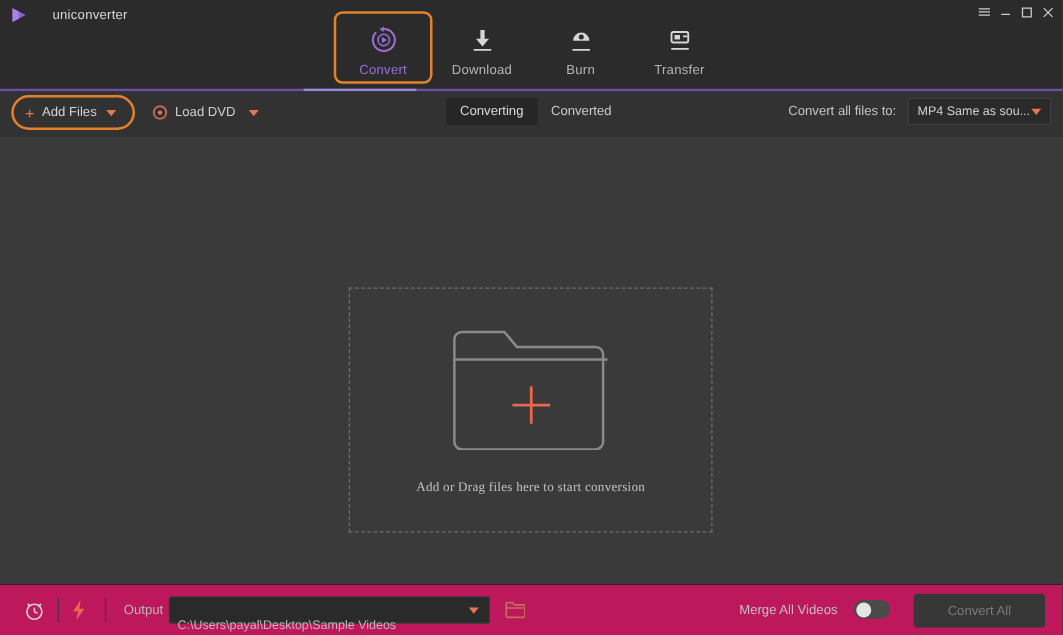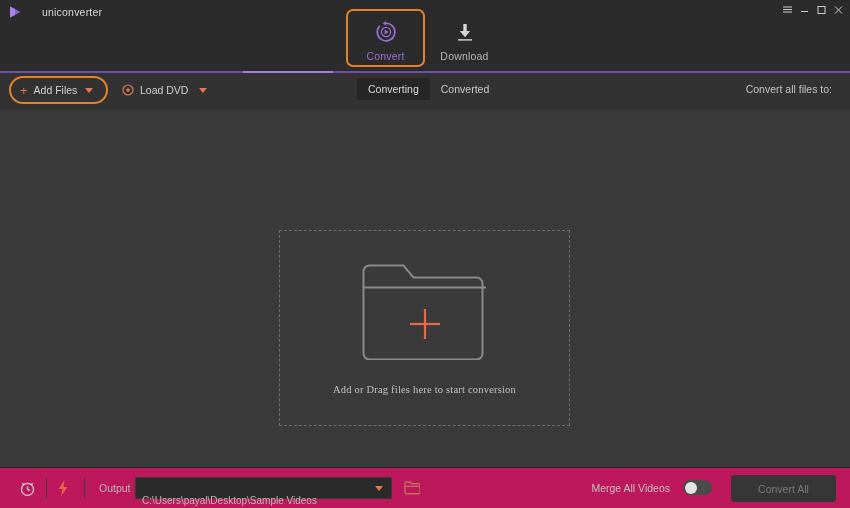--- a/index.html
+++ b/index.html
@@ -448,21 +448,42 @@
         <div class="navicon">
           <svg width="22" height="22" viewBox="0 0 22 22">
             <rect x="9.3" y="3" width="3.4" height="8" fill="#d6d6d6"></rect>
             <polygon points="5.8,10 16.2,10 11,16.2" fill="#d6d6d6"></polygon>
             <rect x="4" y="18.2" width="14" height="1.4" fill="#d6d6d6"></rect>
           </svg>
         </div>
         <div class="navlabel">Download</div>
       </div>
 
-
+      <div class="navtab">
+        <div class="navicon">
+          <svg width="22" height="22" viewBox="0 0 22 22">
+            <path d="M4.5 11.5 a6.5 6.5 0 0 1 13 0 z" fill="#d6d6d6"></path>
+            <circle cx="11" cy="8.6" r="2" fill="#2b2b2b"></circle>
+            <rect x="4" y="18.2" width="14" height="1.4" fill="#d6d6d6"></rect>
+          </svg>
+        </div>
+        <div class="navlabel">Burn</div>
+      </div>
+
+      <div class="navtab">
+        <div class="navicon">
+          <svg width="22" height="22" viewBox="0 0 22 22">
+            <rect x="4.2" y="4.6" width="13.4" height="8.4" rx="1.6" fill="none" stroke="#d6d6d6" stroke-width="1.5"></rect>
+            <rect x="6.6" y="7" width="4.4" height="3.6" fill="#d6d6d6"></rect>
+            <rect x="13.4" y="7.4" width="3.4" height="1.4" fill="#d6d6d6"></rect>
+            <rect x="4" y="17.4" width="14" height="1.4" fill="#d6d6d6"></rect>
+          </svg>
+        </div>
+        <div class="navlabel">Transfer</div>
+      </div>
 
 
     </div>
 
     <div class="topdivider"></div>
     <div class="topdivider-hi"></div>
   </div>
 
   <div class="actionbar">
 
@@ -483,20 +504,24 @@
       <span class="caret loaddvd-caret"></span>
     </div>
 
     <div class="segbar">
       <div class="segtab active">Converting</div>
       <div class="segtab">Converted</div>
     </div>
 
     <div class="convert-to">
       <span class="convert-to-label">Convert all files to:</span>
+      <div class="convert-to-select">
+        <span class="convert-to-value">MP4 Same as sou...</span>
+        <span class="caret"></span>
+      </div>
     </div>
 
   </div>
 
   <div class="main">
     <div class="dropzone">
       <span class="folder-icon">
         <svg width="128" height="97" viewBox="0 0 128 97">
           <path d="M2.5 8.5 a6 6 0 0 1 6 -6 h34 l10 12 h63 a6 6 0 0 1 6 6 v70 a6 6 0 0 1 -6 6 h-107 a6 6 0 0 1 -6 -6 z" fill="none" stroke="#8a8a8a" stroke-width="2"></path>
           <line x1="3" y1="24.5" x2="125" y2="24.5" stroke="#8a8a8a" stroke-width="2"></line>

